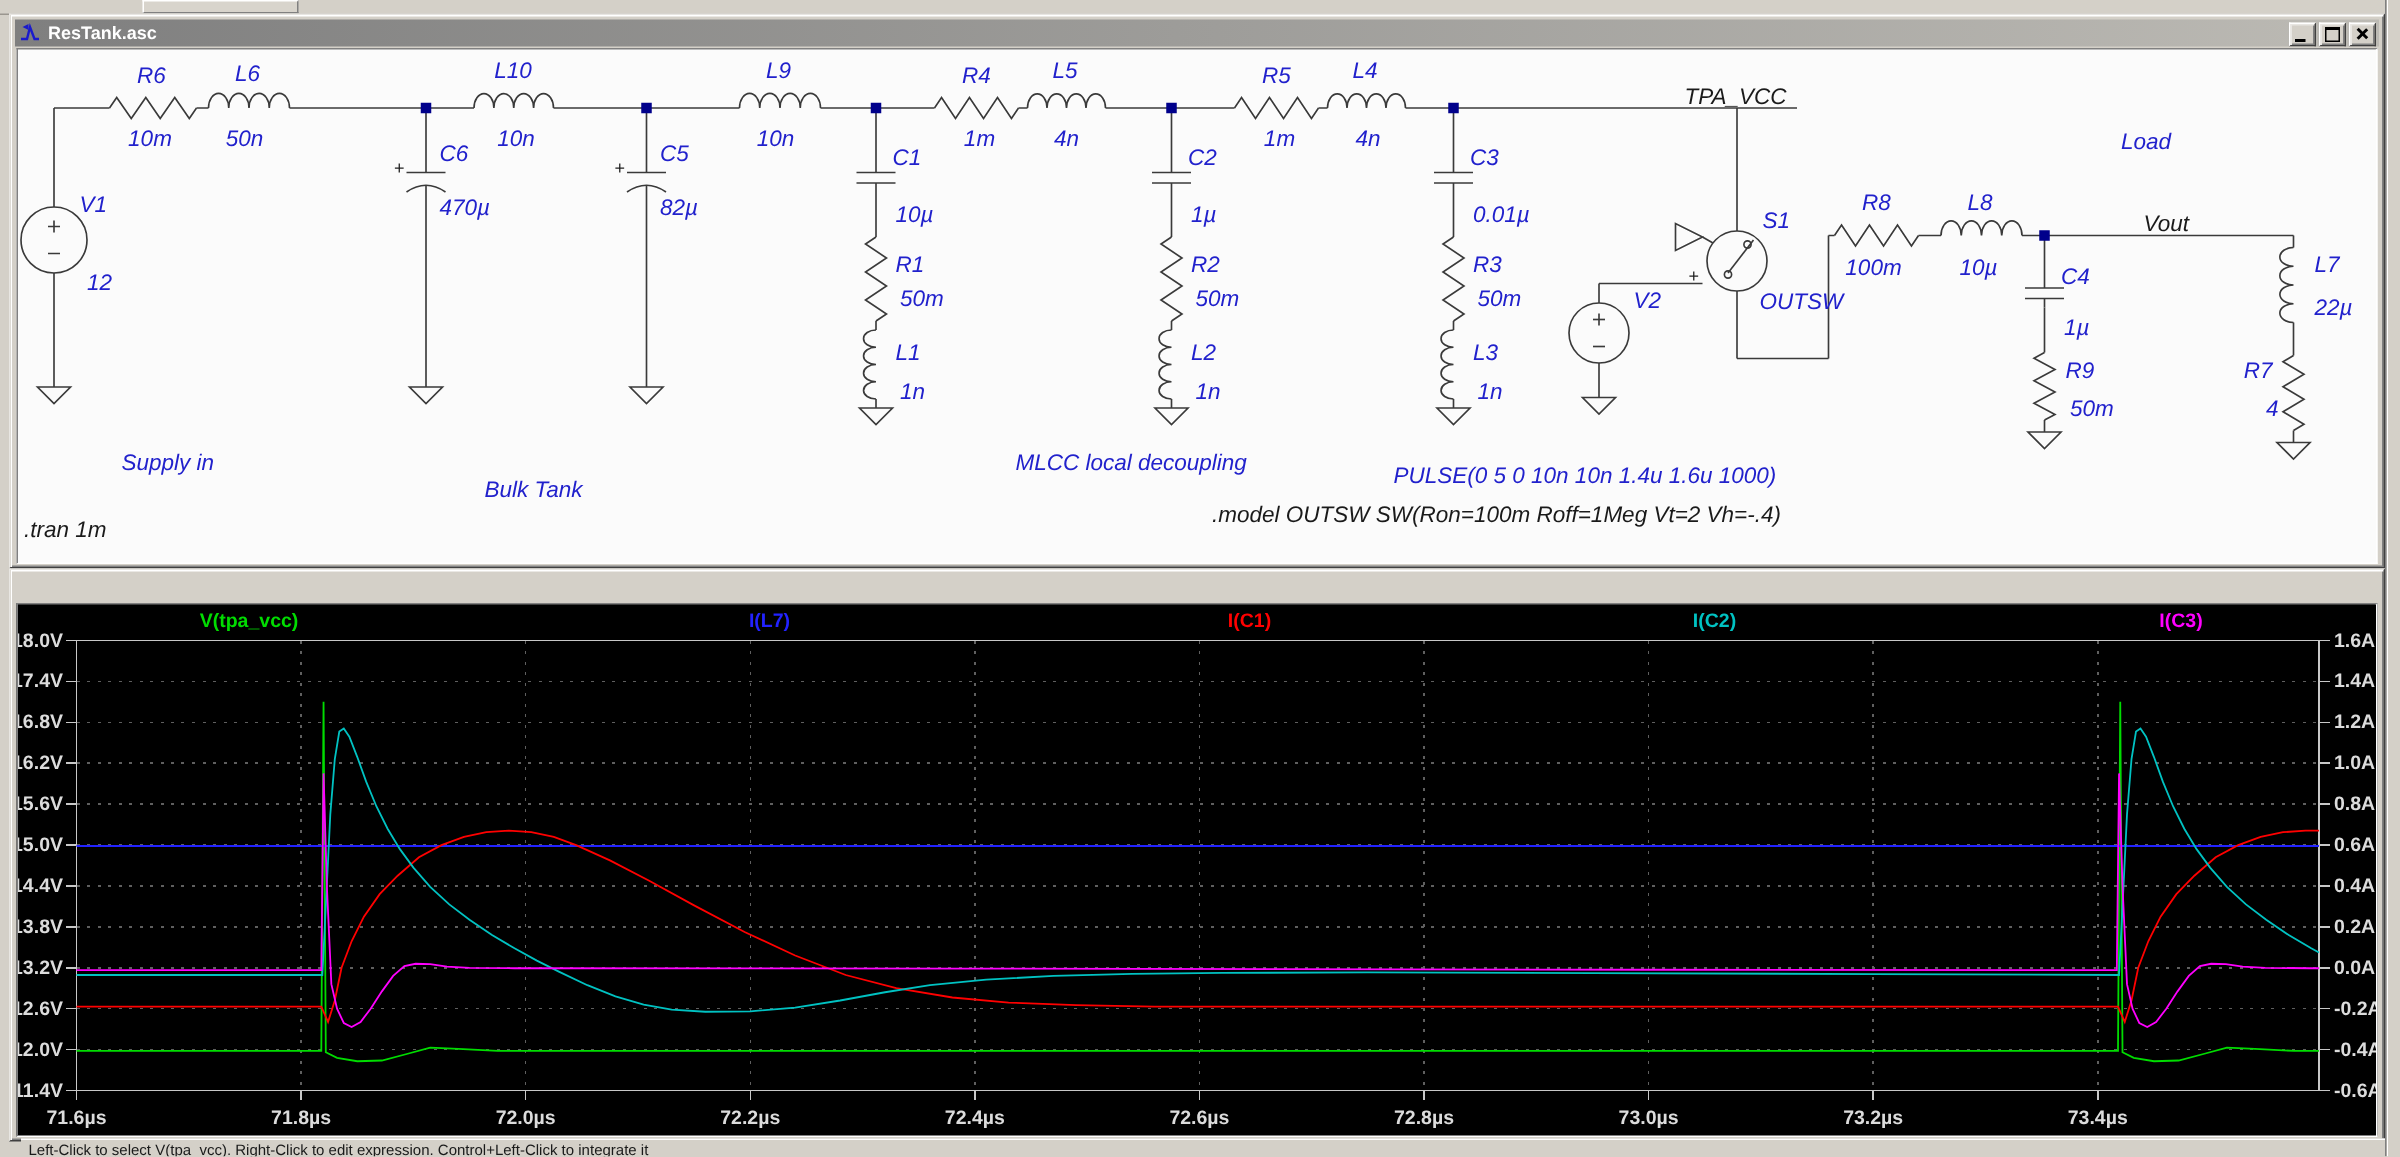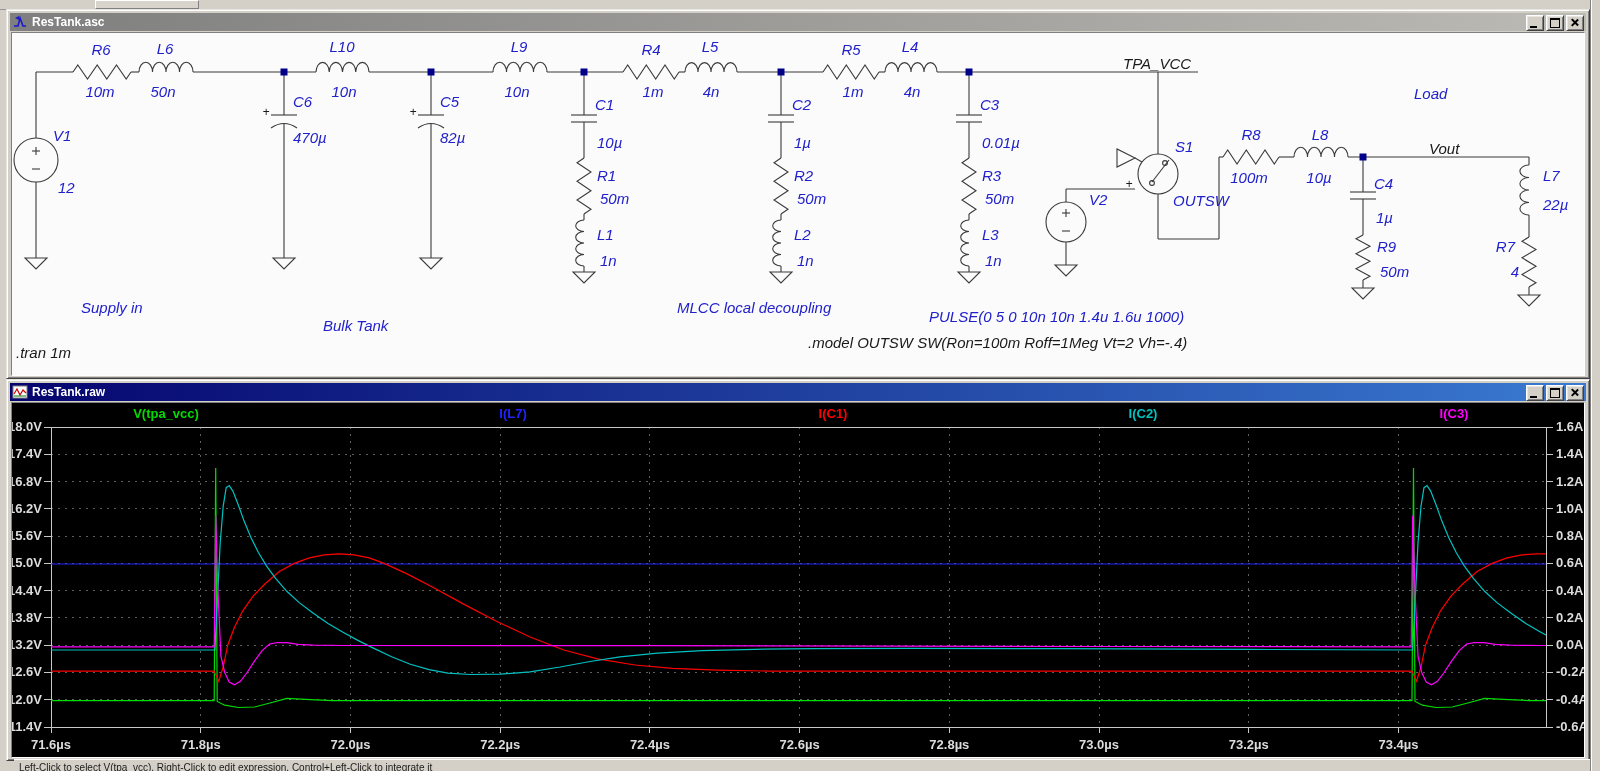--- a/index.html
+++ b/index.html
@@ -289,39 +289,20 @@
           <text x="322" y="329" fill="#2121cc" font-size="15" text-anchor="start" stroke="none">Bulk Tank</text>
           <text x="676" y="311" fill="#2121cc" font-size="15" text-anchor="start" stroke="none">MLCC local decoupling</text>
           <text x="1413" y="97" fill="#2121cc" font-size="15" text-anchor="start" stroke="none">Load</text>
           <text x="15" y="356" fill="#1a1a1a" font-size="15" text-anchor="start" stroke="none">.tran 1m</text>
           <text x="807" y="346" fill="#1a1a1a" font-size="15" text-anchor="start" stroke="none">.model OUTSW SW(Ron=100m Roff=1Meg Vt=2 Vh=-.4)</text>
         </svg>
     </div>
   </div>
 
   <div class="win" style="left:6px;top:379px;width:1582px;height:380px;">
-    <div class="titlebar active">
-      <svg width="16" height="14">
-        <rect x="1" y="1" width="14" height="12" fill="#fff" stroke="#808080"></rect>
-        <path d="M2,9 L5,4 L8,10 L11,5 L14,8" stroke="#cc0000" stroke-width="1.2" fill="none"></path>
-        <path d="M2,11 L14,11" stroke="#008000" stroke-width="1"></path>
-      </svg>
-      <span class="title-text">ResTank.raw</span>
-      <div class="tbuttons">
-        <div class="tbtn">
-            <span class="g-min"></span>
-          </div>
-        <div class="tbtn">
-            <span class="g-max"></span>
-          </div>
-        <div class="tbtn">
-            <span class="g-close"></span>
-          </div>
-      </div>
-    </div>
     <div class="canvas-raw" style="width:1572px;height:354px;">
       <svg id="plotsvg" width="1572" height="354" viewBox="11 401 1572 354">
           <g stroke="#5f5f5f" stroke-width="1" stroke-dasharray="2,5" shape-rendering="crispEdges">
             <line x1="50" y1="452.27272727272725" x2="1545" y2="452.27272727272725"></line>
             <line x1="50" y1="479.54545454545456" x2="1545" y2="479.54545454545456"></line>
             <line x1="50" y1="506.8181818181818" x2="1545" y2="506.8181818181818"></line>
             <line x1="50" y1="534.0909090909091" x2="1545" y2="534.0909090909091"></line>
             <line x1="50" y1="561.3636363636364" x2="1545" y2="561.3636363636364"></line>
             <line x1="50" y1="588.6363636363636" x2="1545" y2="588.6363636363636"></line>
             <line x1="50" y1="615.9090909090909" x2="1545" y2="615.9090909090909"></line>

